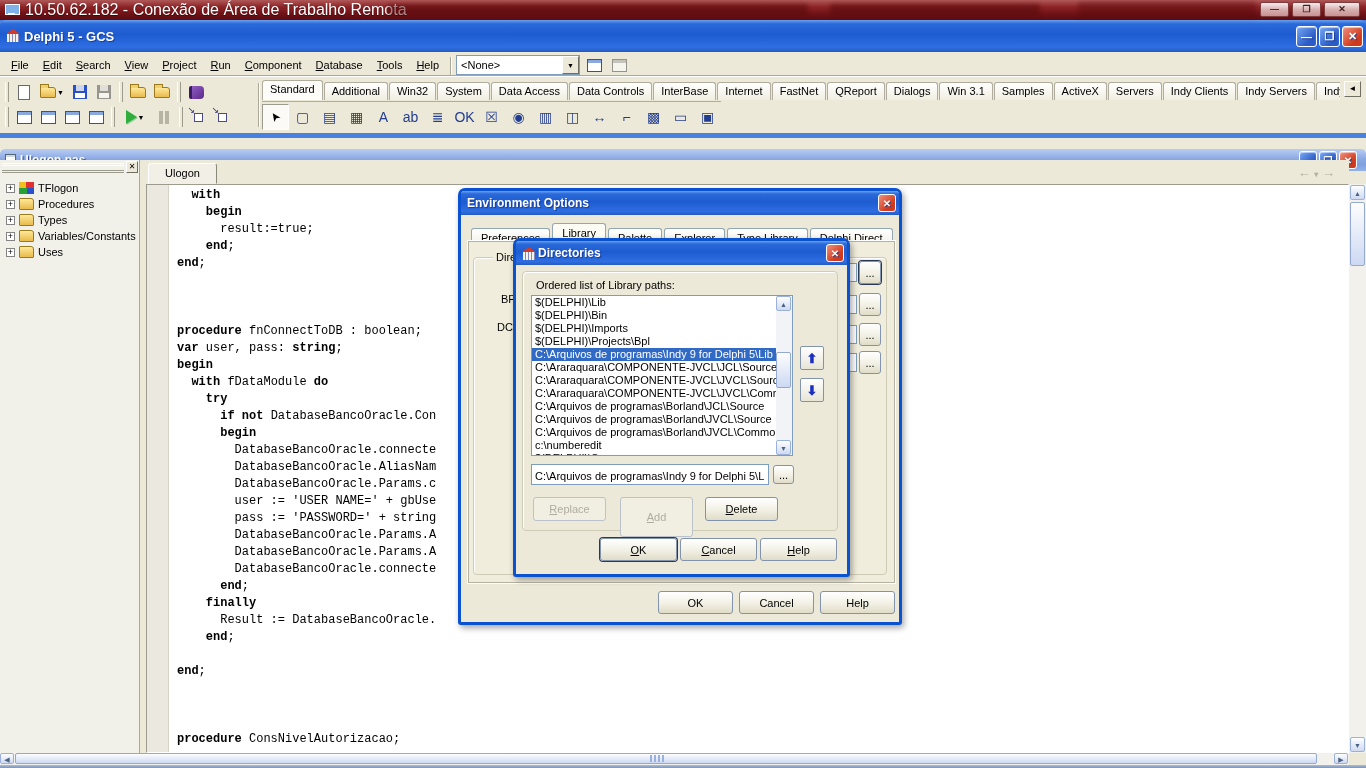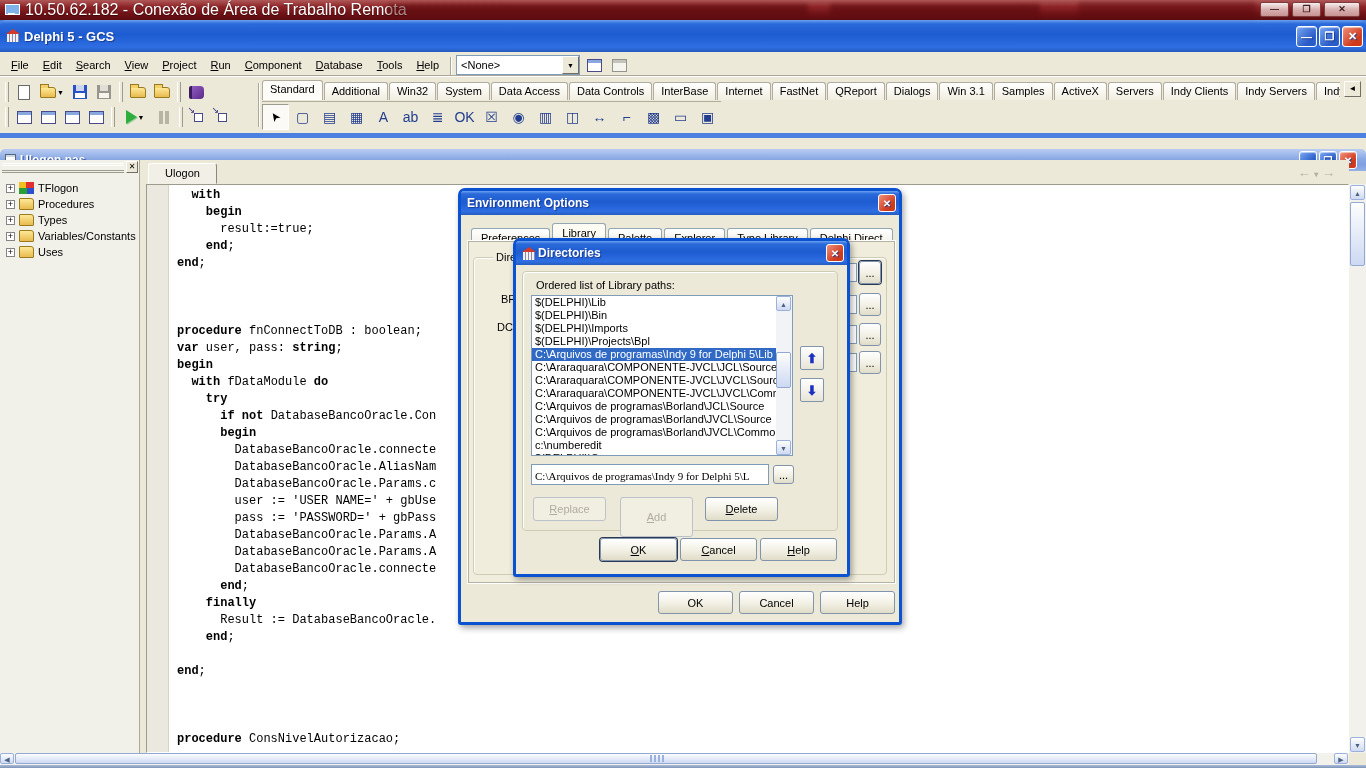--- a/index.html
+++ b/index.html
@@ -106,21 +106,21 @@
   .groupbox{border:1px solid #cfccb6;border-radius:4px;box-shadow:inset 1px 1px 0 #fff}
   .env{left:458px;top:188px;width:444px;height:437px;z-index:30}
   .etab{flex-shrink:0;border:1px solid #91a7b4;border-bottom:none;border-radius:3px 3px 0 0;background:linear-gradient(#fff,#f0ede1);padding:3px 9px 4px;margin-right:2px;font-size:11px}
   .etab.active{padding-bottom:7px;background:#fcfbf4;position:relative;top:-2px}
   .tabpage{position:absolute;left:6px;top:49px;width:429px;height:344px;background:#f0eddc;border:1px solid #fff;box-shadow:0 0 0 1px #b5b2a3 inset}
   .dirs{left:513px;top:238px;width:337px;height:339px;z-index:40}
   .listbox{position:absolute;background:#fff;border:1px solid #7f9db9;overflow:hidden}
   .list-row{height:13px;line-height:13px;padding-left:3px;white-space:nowrap;overflow:hidden;width:244px}
   .list-row.selected{background:#316ac5;color:#fff}
   .arrowbtn{position:absolute;width:24px;height:24px;background:linear-gradient(180deg,#fff,#e8e5d6);border:1px solid #8294ac;border-radius:2px;color:#1c2fc0;font-size:13px;font-weight:bold;display:flex;align-items:center;justify-content:center}
-  .edit{position:absolute;background:#fff;border:1px solid #7f9db9;font-family:Liberation Serif, serif;font-size:11px;padding:2px 0 0 3px;white-space:nowrap;overflow:hidden}
+  .edit{position:absolute;background:#fff;border:1px solid #7f9db9;font-family:Liberation Sans, sans-serif;font-size:11px;padding:2px 0 0 3px;white-space:nowrap;overflow:hidden}
 </style>
 </head>
 <body>
 
 <div class="abs rdp-bar">
   <span class="rdp-icon"></span>
   <span class="rdp-title">10.50.62.182 - Conexão de Área de Trabalho Remota</span>
   <span class="rdp-blob" style="left:388px;top:4px;width:420px;height:12px"></span>
   <span class="rdp-blob" style="left:830px;top:4px;width:210px;height:12px"></span>
   <span class="rdp-blob" style="left:1078px;top:2px;width:178px;height:16px;opacity:.4"></span>
@@ -370,21 +370,21 @@
         <div class="code-line"><span class="kw">var</span><span> user, pass: </span><span class="kw">string</span><span>;</span></div>
         <div class="code-line"><span class="kw">begin</span></div>
         <div class="code-line"><span>  </span><span class="kw">with</span><span> fDataModule </span><span class="kw">do</span></div>
         <div class="code-line"><span>    </span><span class="kw">try</span></div>
         <div class="code-line"><span>      </span><span class="kw">if</span><span> </span><span class="kw">not</span><span> DatabaseBancoOracle.Con</span></div>
         <div class="code-line"><span>      </span><span class="kw">begin</span></div>
         <div class="code-line"><span>        DatabaseBancoOracle.connecte</span></div>
         <div class="code-line"><span>        DatabaseBancoOracle.AliasNam</span></div>
         <div class="code-line"><span>        DatabaseBancoOracle.Params.c</span></div>
         <div class="code-line"><span>        user := 'USER NAME=' + gbUse</span></div>
-        <div class="code-line"><span>        pass := 'PASSWORD=' + gbPass</span></div>
+        <div class="code-line"><span>        pass := 'PASSWORD=' + string</span></div>
         <div class="code-line"><span>        DatabaseBancoOracle.Params.A</span></div>
         <div class="code-line"><span>        DatabaseBancoOracle.Params.A</span></div>
         <div class="code-line"><span>        DatabaseBancoOracle.connecte</span></div>
         <div class="code-line"><span>      </span><span class="kw">end</span><span>;</span></div>
         <div class="code-line"><span>    </span><span class="kw">finally</span></div>
         <div class="code-line"><span>      Result := DatabaseBancoOracle.</span></div>
         <div class="code-line"><span>    </span><span class="kw">end</span><span>;</span></div>
         <div class="code-line"></div>
         <div class="code-line"><span class="kw">end</span><span>;</span></div>
         <div class="code-line"></div>

